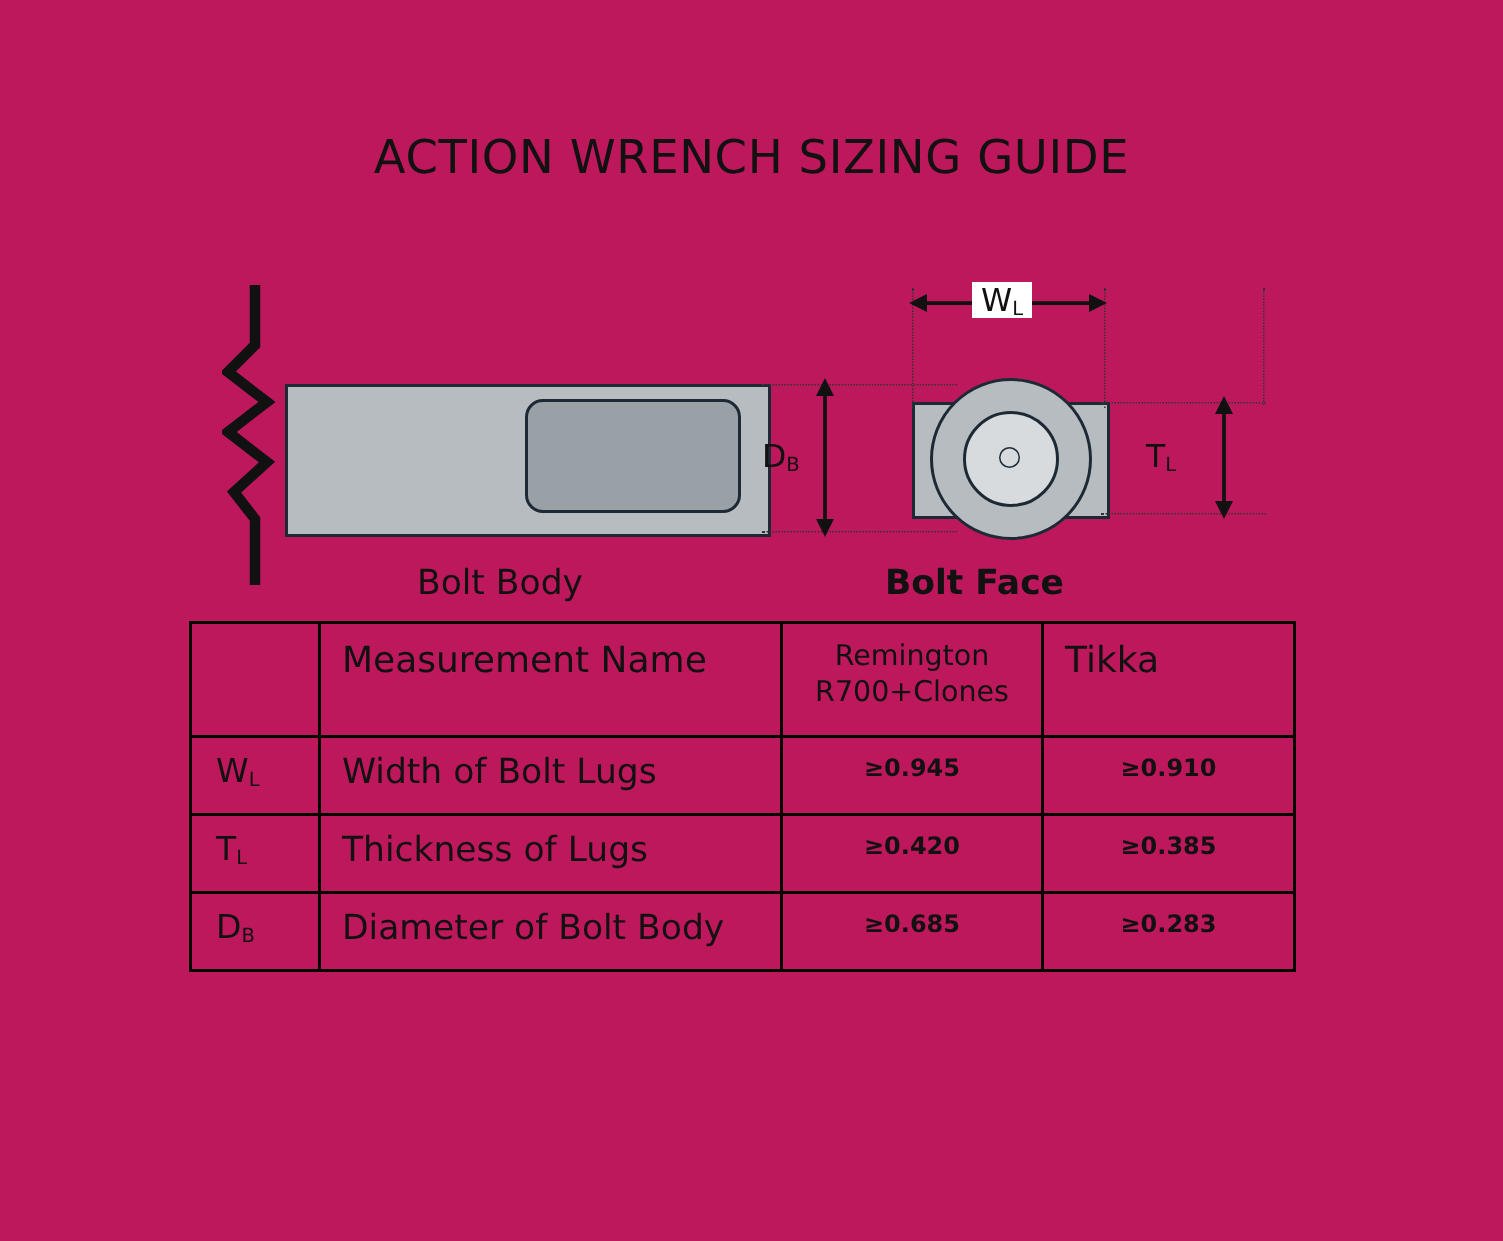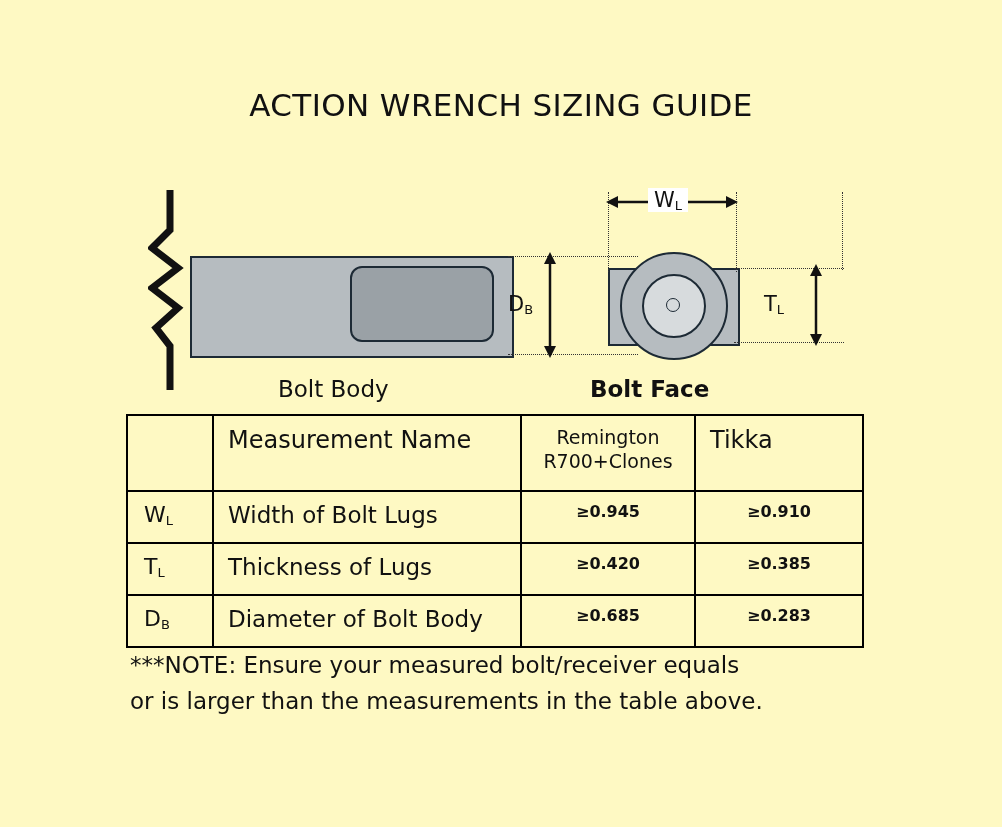--- a/index.html
+++ b/index.html
@@ -8,21 +8,21 @@
     background: #ffffff;
   }
   body {
     font-family: "DejaVu Sans", sans-serif;
     color: #1a1a1a;
   }
   #page {
     position: relative;
     width: 1002px;
     height: 827px;
-    background: #fef9c3;
+    background: #be185d;
     overflow: hidden;
   }
 
   
   .title-block {
     position: absolute;
     top: 86px;
     left: 0;
     width: 1002px;
     text-align: center;
@@ -368,18 +368,14 @@
             <div class="cell center val">≥0.685</div>
           </td>
           <td>
             <div class="cell center val">≥0.283</div>
           </td>
         </tr>
       </tbody>
     </table>
   </div>
 
-  <div class="note">
-    <div>***NOTE: Ensure your measured bolt/receiver equals</div>
-    <div>or is larger than the measurements in the table above.</div>
-  </div>
 
 </div>
 
 </body></html>

